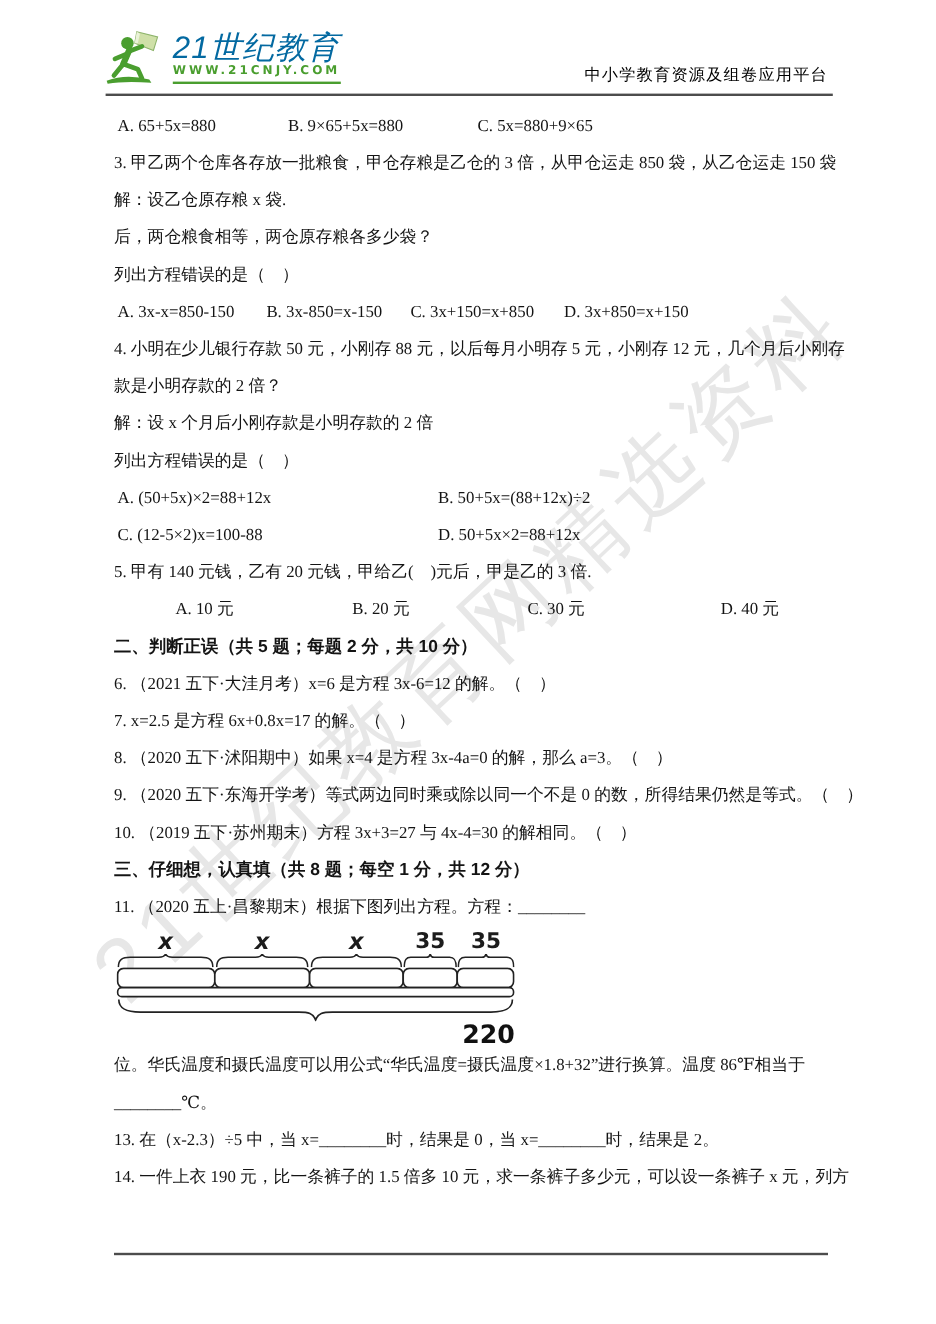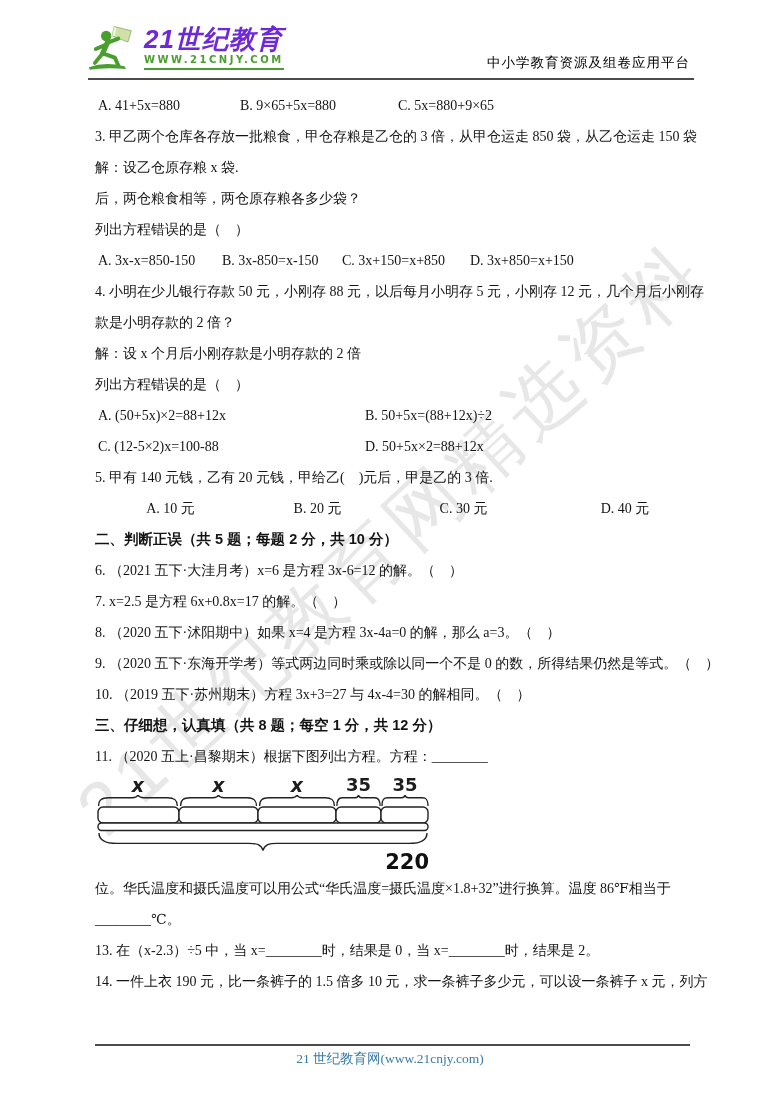--- a/index.html
+++ b/index.html
@@ -10,22 +10,22 @@
     color:#141414;
   }
 
   
   .header { position:absolute; top:22px; left:88px; right:88px; height:56px; z-index:2; }
   .logo { position:absolute; left:0; top:2px; display:flex; align-items:flex-start; }
   .logo-figure { width:52px; height:50px; }
   .logo-textcol { margin-left:4px; padding-bottom:2px; border-bottom:2px solid #4a9e2f; }
   .brand {
     font-family:"Liberation Sans","DejaVu Sans",sans-serif;
-    font-style:italic; font-weight:700; font-size:26px; line-height:30px;
-    color:#6d28d9; letter-spacing:1px;
+    font-style:italic; font-weight:400; font-size:26px; line-height:30px;
+    color:#0369a1; letter-spacing:1px;
   }
   .brand-url {
     font-family:"DejaVu Sans","Liberation Sans",sans-serif;
     font-weight:700; font-size:10px; line-height:12px; letter-spacing:2.5px;
     color:#4a9e2f; text-transform:uppercase;
   }
   .tagline {
     position:absolute; right:2px; bottom:6px;
     font-size:13.5px; color:#000000; letter-spacing:1px;
   }
@@ -104,21 +104,21 @@
         <div class="brand-url">www.21cnjy.com</div>
       </div>
     </div>
     <div class="tagline">中小学教育资源及组卷应用平台</div>
   </div>
   <div class="header-rule"></div>
 
   <div class="content">
 
     <div class="line opts opts3">
-      <span>A. 41+5x=880</span>
+      <span>A. 65+5x=880</span>
       <span>B. 9×65+5x=880</span>
       <span>C. 5x=880+9×65</span>
     </div>
 
     <div class="line">3. 甲乙两个仓库各存放一批粮食，甲仓存粮是乙仓的 3 倍，从甲仓运走 850 袋，从乙仓运走 150 袋</div>
     <div class="line">解：设乙仓原存粮 x 袋.</div>
     <div class="line">后，两仓粮食相等，两仓原存粮各多少袋？</div>
     <div class="line">列出方程错误的是（　）</div>
     <div class="line opts opts4">
       <span>A. 3x-x=850-150</span>
@@ -218,15 +218,14 @@
     </div>
 
     <div class="line">位。华氏温度和摄氏温度可以用公式“华氏温度=摄氏温度×1.8+32”进行换算。温度 86℉相当于</div>
     <div class="line">________℃。</div>
     <div class="line">13. 在（x-2.3）÷5 中，当 x=________时，结果是 0，当 x=________时，结果是 2。</div>
     <div class="line">14. 一件上衣 190 元，比一条裤子的 1.5 倍多 10 元，求一条裤子多少元，可以设一条裤子 x 元，列方</div>
 
   </div>
 
   <div class="footer-rule"></div>
-  <div class="footer-text">21 世纪教育网(www.21cnjy.com)</div>
 
 </div>
 
 </body></html>

